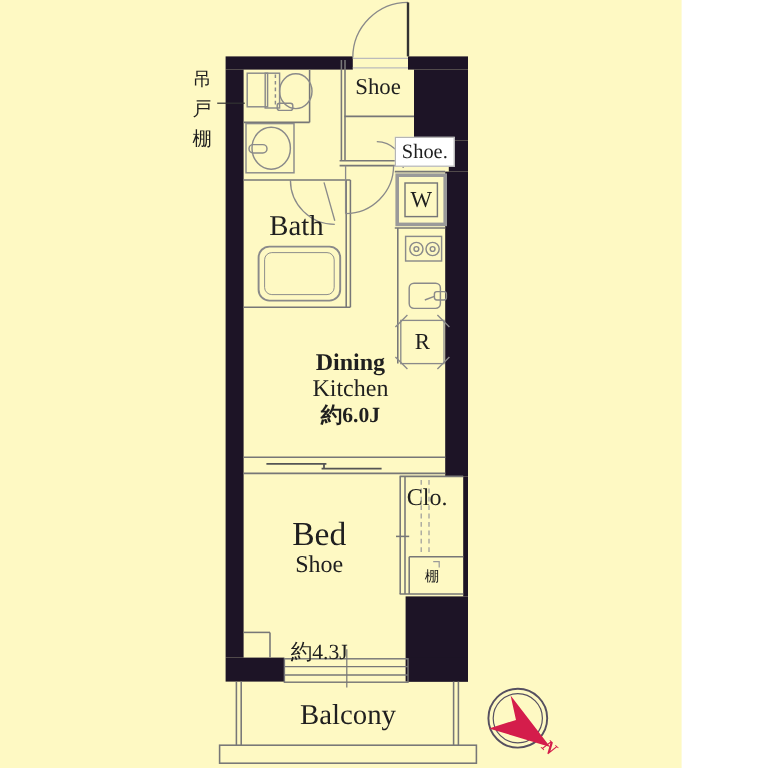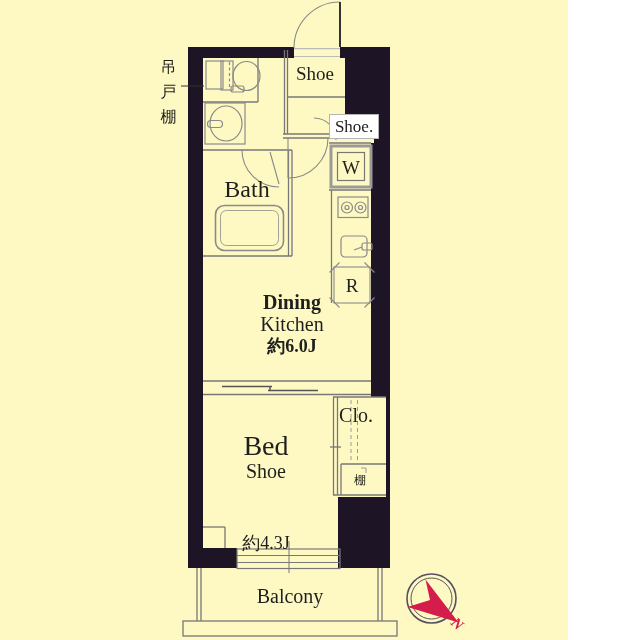--- a/index.html
+++ b/index.html
@@ -185,16 +185,16 @@
   <div class="lbl" style="left:292px;top:346px;font-size:18px;font-weight:bold;">約6.0J</div>
 
   <div class="lbl" style="left:266px;top:446px;font-size:28px;">Bed</div>
   <div class="lbl" style="left:266px;top:471px;font-size:20px;">Shoe</div>
   <div class="lbl" style="left:266px;top:495px;font-size:18px;margin-top:48px;">約4.3J</div>
 
   <div class="lbl" style="left:356px;top:415px;font-size:20px;">Clo.</div>
 
   <div class="lbl" style="left:360px;top:480px;font-size:12px;">棚</div>
 
-  <div class="lbl" style="left:290px;top:596px;font-size:20px;">Balcony</div>
+  <div class="lbl" style="left:290px;top:596px;font-size:24px;">Balcony</div>
 
   <div class="north">N</div>
 </div>
 
 </body></html>

